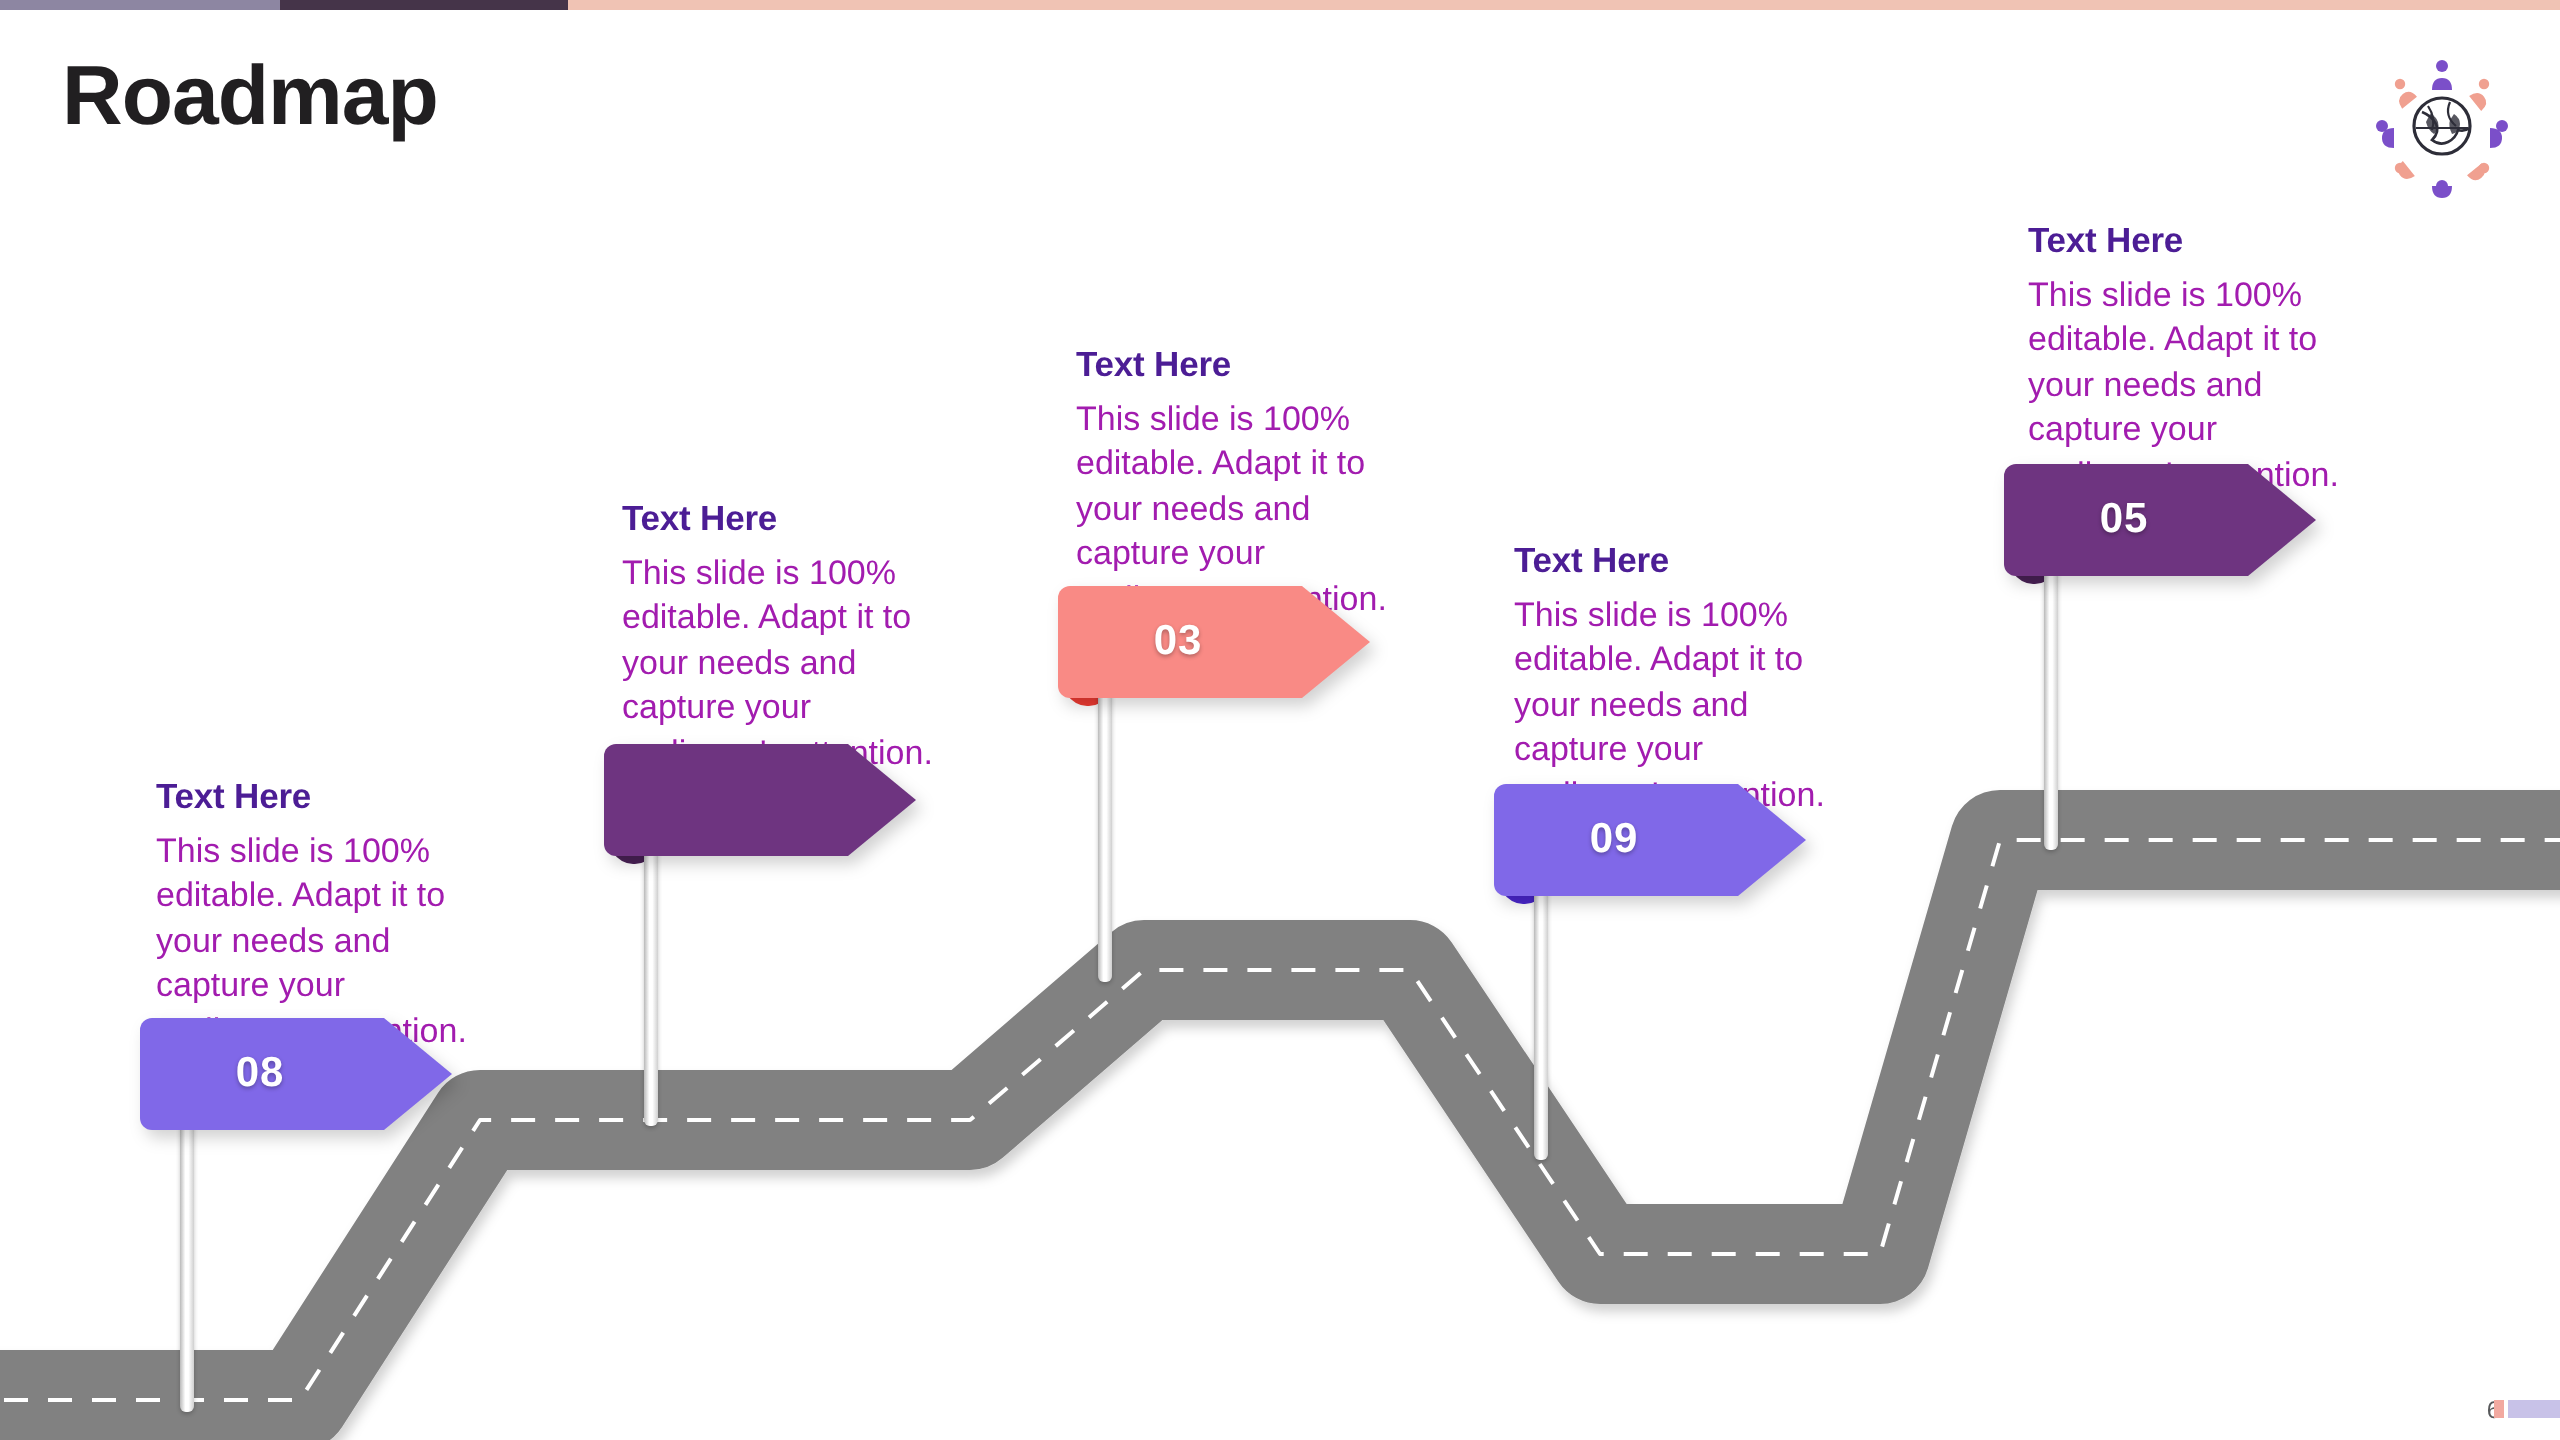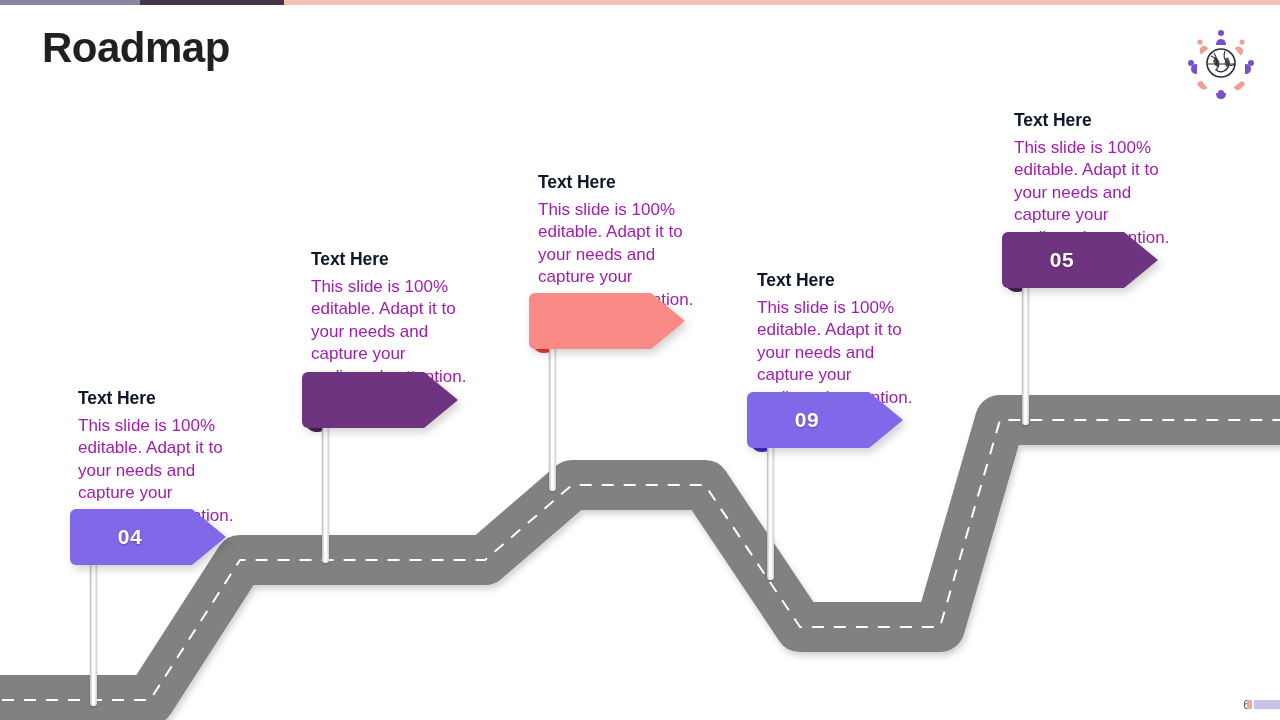--- a/index.html
+++ b/index.html
@@ -12,37 +12,37 @@
   }
 
   
   #topbar { position:absolute; top:0; left:0; width:1280px; height:5px; display:flex; z-index:50; }
   #topbar .seg-a { width:140px;  background:#8d86a2; }
   #topbar .seg-b { width:144px;  background:#453449; }
   #topbar .seg-c { flex:1;       background:#f0c3b4; }
 
   
   #page-title {
-    position:absolute; left:42px; top:27px;
+    position:absolute; left:31px; top:27px;
     font-size:42px; font-weight:bold; letter-spacing:-0.5px;
     color:#211f21; line-height:1;
   }
 
   
   #logo { position:absolute; right:22px; top:26px; width:74px; height:74px; }
 
   
   #road-svg { position:absolute; left:0; top:0; width:1280px; height:720px; z-index:1; }
 
   
   .milestone { position:absolute; z-index:10; }
 
   .ms-text { position:absolute; width:200px; }
   .ms-title {
-    font-size:17.5px; font-weight:bold; color:#0f172a;
+    font-size:17.5px; font-weight:bold; color:#4c1d95;
     line-height:1.25; margin-bottom:5px; letter-spacing:-0.1px;
   }
   .ms-body {
     font-size:17px; color:#a21caf; line-height:1.32;
   }
 
   
   .pole {
     position:absolute; width:7px; border-radius:3px;
     background:linear-gradient(to right,#b9b9b9 0%,#ffffff 38%,#ffffff 60%,#cfcfcf 100%);
@@ -153,21 +153,21 @@
   <div class="ms-text" style="left:78px; top:388px; width:165px;">
     <div class="ms-title">Text Here</div>
     <div class="ms-body">This slide is 100% editable. Adapt it to your needs and capture your audience's attention.</div>
   </div>
   <div class="pole" style="left:90px; top:520px; height:186px;"></div>
   <div class="fold" style="left:70px; top:545px; background:#4b27cf;"></div>
   <div class="flag-wrap" style="left:70px; top:505px;">
     <svg class="flag" viewBox="0 0 162 64">
       <path d="M6,4 h116 l34,28 -34,28 h-116 a6,6 0 0 1 -6,-6 v-44 a6,6 0 0 1 6,-6 z" fill="#8068e8"></path>
     </svg>
-    <div class="flag-num">04</div>
+    <div class="flag-num">08</div>
   </div>
 </div>
 
 <div class="milestone">
   <div class="ms-text" style="left:311px; top:249px; width:162px;">
     <div class="ms-title">Text Here</div>
     <div class="ms-body">This slide is 100% editable. Adapt it to your needs and capture your audience's attention.</div>
   </div>
   <div class="pole" style="left:322px; top:385px; height:178px;"></div>
   <div class="fold" style="left:302px; top:412px; background:#4a2157;"></div>
@@ -182,20 +182,21 @@
   <div class="ms-text" style="left:538px; top:172px; width:162px;">
     <div class="ms-title">Text Here</div>
     <div class="ms-body">This slide is 100% editable. Adapt it to your needs and capture your audience's attention.</div>
   </div>
   <div class="pole" style="left:549px; top:306px; height:185px;"></div>
   <div class="fold" style="left:529px; top:333px; background:#ee3b33;"></div>
   <div class="flag-wrap" style="left:529px; top:289px;">
     <svg class="flag" viewBox="0 0 162 64">
       <path d="M6,4 h116 l34,28 -34,28 h-116 a6,6 0 0 1 -6,-6 v-44 a6,6 0 0 1 6,-6 z" fill="#f98a85"></path>
     </svg>
+    <div class="flag-num">03</div>
   </div>
 </div>
 
 <div class="milestone">
   <div class="ms-text" style="left:757px; top:270px; width:165px;">
     <div class="ms-title">Text Here</div>
     <div class="ms-body">This slide is 100% editable. Adapt it to your needs and capture your audience's attention.</div>
   </div>
   <div class="pole" style="left:767px; top:405px; height:175px;"></div>
   <div class="fold" style="left:747px; top:432px; background:#4b27cf;"></div>

